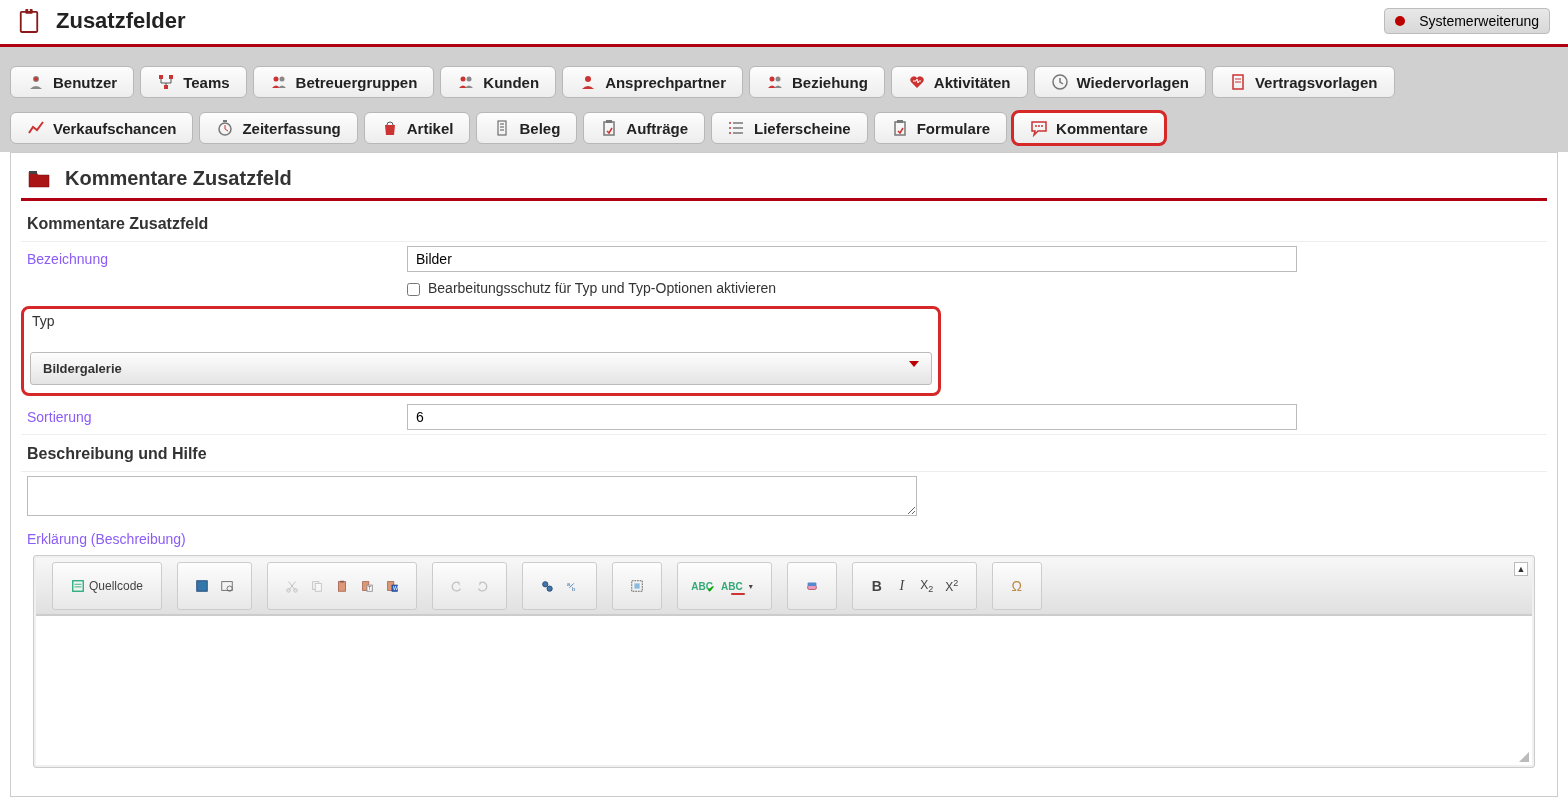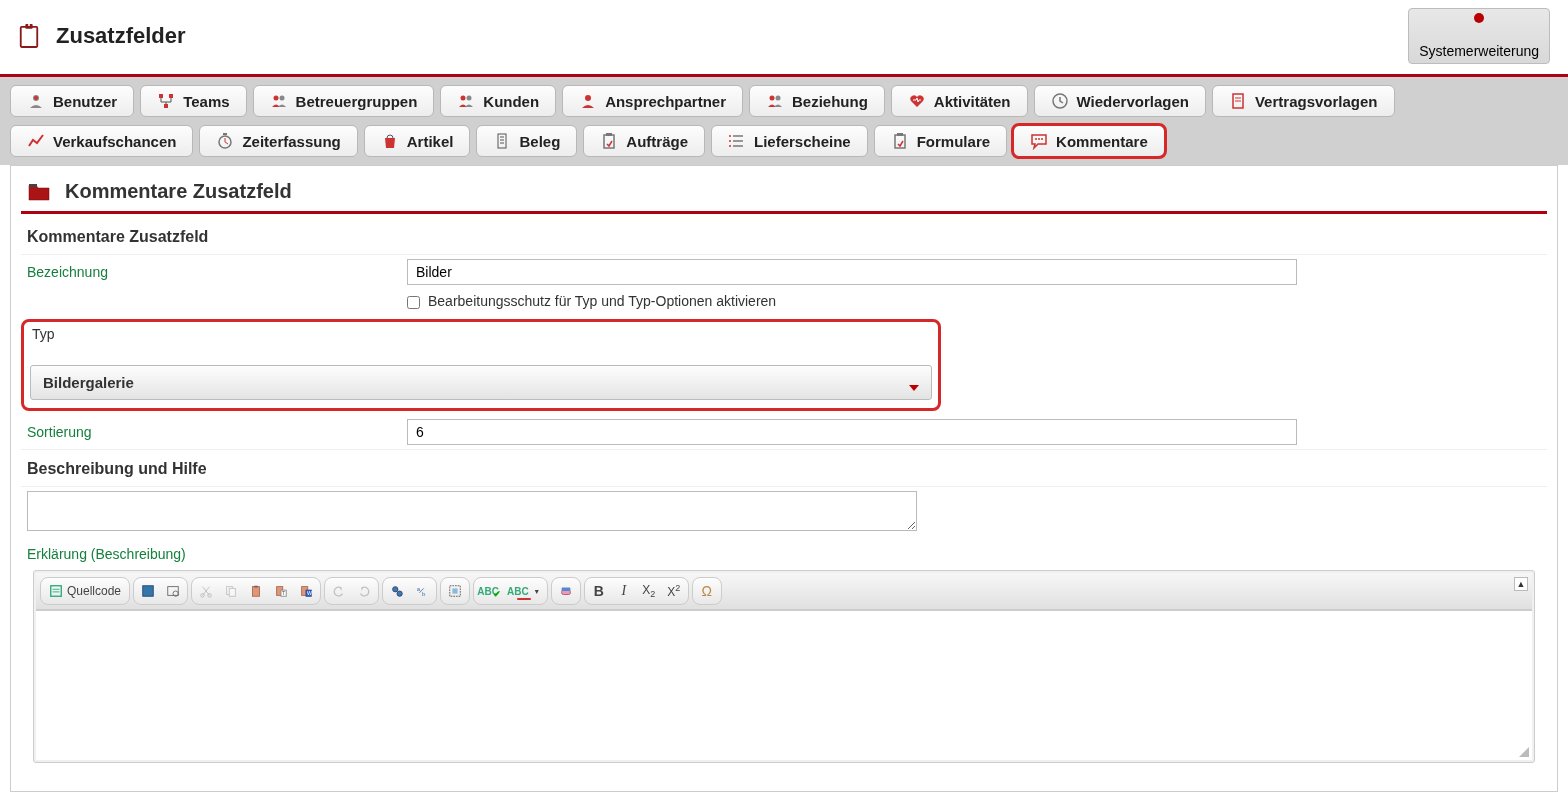--- a/index.html
+++ b/index.html
@@ -4,55 +4,55 @@
 <style>
 * { box-sizing: border-box; margin: 0; padding: 0; }
 body { font-family: Arial, sans-serif; font-size: 14px; background: #fff; color: #333; }
 
 .page-header { display: flex; align-items: center; justify-content: space-between; padding: 8px 18px 10px 18px; }
 .page-header-left { display: flex; align-items: flex-start; gap: 16px; }
 .page-header h1 { font-size: 22px; font-weight: bold; color: #222; }
 .clipboard-icon { width: 22px; height: 26px; position: relative; }
 .clipboard-icon svg { width: 100%; height: 100%; }
 
-.sys-btn { background: linear-gradient(#e8e8e8,#d8d8d8); border: 1px solid #bcbcbc; border-radius: 4px; padding: 4px 10px; font-size: 14px; display: inline-flex; align-items: center; gap: 20px; cursor: pointer; flex-direction: column; }
+.sys-btn { background: linear-gradient(#e8e8e8,#d8d8d8); border: 1px solid #bcbcbc; border-radius: 4px; padding: 4px 10px; font-size: 14px; display: inline-flex; align-items: center; gap: 14px; cursor: pointer; }
 .sys-btn .dot { width: 10px; height: 10px; background: #b00; border-radius: 50%; }
 
 .hr-red { height: 3px; background: #b00012; }
 
-.tab-strip { background: #d0d0d0; padding: 8px 10px 0 10px; display: flex; flex-wrap: wrap; align-items: flex-start; }
+.tab-strip { background: #d0d0d0; padding: 19px 10px 0 10px; display: flex; flex-wrap: wrap; align-items: flex-start; gap: 6px; }
 .tab-strip .tab-row { display: flex; flex-wrap: wrap; gap: 6px; margin-bottom: 8px; }
 .tab { background: linear-gradient(#fdfdfd,#ededed); border: 1px solid #b8b8b8; border-radius: 6px; padding: 6px 16px; font-size: 15px; font-weight: bold; color: #222; display: inline-flex; align-items: center; gap: 8px; cursor: pointer; }
 .tab .ticon { width: 18px; height: 18px; display: inline-flex; align-items: center; justify-content: center; }
 .tab .ticon svg { width: 100%; height: 100%; }
 .tab.highlight { outline: 3px solid #d62828; outline-offset: -1px; }
 
 .content { padding: 6px 10px 20px 10px; border: 1px solid #ccc; margin: 0 10px; }
 .section-title { display: flex; align-items: center; gap: 14px; padding: 8px 6px 8px 6px; border-bottom: 3px solid #b00012; margin-bottom: 4px; }
 .section-title h2 { font-size: 20px; font-weight: bold; }
 .folder-icon { width: 24px; height: 20px; }
 
 .subh { font-size: 16px; font-weight: bold; padding: 10px 6px 8px 6px; }
 
 .form-row { display: flex; align-items: center; padding: 4px 6px; border-top: 1px solid #eee; min-height: 30px; }
 .form-row.noborder { border-top: none; }
-.form-label { width: 380px; font-size: 14px; color: #15803d; padding: 4px 0;}
+.form-label { width: 380px; font-size: 14px; color: #8b5cf6; padding: 4px 0;}
 .form-field { flex: 1; }
 .form-field input[type=text] { width: 890px; max-width: 100%; padding: 4px 8px; border: 1px solid #bbb; font-size: 14px; height: 26px; }
 .form-field textarea { width: 890px; max-width: 100%; padding: 4px 6px; border: 1px solid #bbb; font-size: 14px; height: 40px; resize: both; }
 .chk-row { margin-left: 380px; padding: 4px 6px; display: flex; align-items: flex-end; gap: 8px; font-size: 14px;}
 
 .typ-block { border: 3px solid #d62828; border-radius: 8px; padding: 4px 6px 8px 6px; margin: 2px 0 0 0; width: 920px; position: relative; }
 .typ-label { font-size: 14px; margin: 0 0 2px 2px; }
-.typ-select { width: 100%; background: linear-gradient(#fdfdfd,#e4e4e4); border: 1px solid #bbb; border-radius: 3px; padding: 8px 12px; font-size: 15px; font-weight: bold; display: flex; align-items: flex-end; justify-content: space-between; cursor: pointer; margin-top: 23px; }
+.typ-select { width: 100%; background: linear-gradient(#fdfdfd,#e4e4e4); border: 1px solid #bbb; border-radius: 3px; padding: 8px 12px; font-size: 13px; font-weight: bold; display: flex; align-items: flex-start; justify-content: space-between; cursor: pointer; margin-top: 23px; }
 .typ-select .caret { width: 0; height: 0; border-left: 5px solid transparent; border-right: 5px solid transparent; border-top: 6px solid #b00; }
 
 .editor-wrap { margin: 4px 6px; border: 1px solid #ccc; border-radius: 3px; background: #f0f0f0; padding: 2px 2px 2px 2px; position: relative; }
 .editor-toolbar { display: flex; flex-wrap: wrap; align-items: center; gap: 3px; padding: 4px 4px; background: linear-gradient(#f7f7f7,#e0e0e0); border-bottom: 1px solid #ccc; }
-.tb-group { display: flex; gap: 1px; background: linear-gradient(#fdfdfd,#e8e8e8); border: 1px solid #ccc; border-radius: 8px; padding: 2px; }
+.tb-group { display: flex; gap: 1px; background: linear-gradient(#fdfdfd,#e8e8e8); border: 1px solid #ccc; border-radius: 3px; padding: 12px; margin-left: 12px; }
 .tb-btn { width: 24px; height: 22px; display: inline-flex; align-items: center; justify-content: center; font-size: 13px; cursor: pointer; color: #444; }
 .tb-btn.wide { width: auto; padding: 0 6px; gap: 4px; font-size: 12px;}
 .tb-btn.disabled { opacity: 0.45; }
 .tb-btn svg { width: 14px; height: 14px; }
 .editor-canvas { background: #fff; height: 150px; border-top: 1px solid #ccc; position: relative; }
 .editor-resize { position: absolute; right: 2px; bottom: 2px; width: 14px; height: 14px; cursor: se-resize; color:#999;}
 .editor-resize::after{content:'';position:absolute;right:1px;bottom:1px;width:0;height:0;border-right:10px solid #bbb;border-top:10px solid transparent;}
 .collapse-btn { position: absolute; right: 6px; top: 6px; width: 14px; height: 14px; background:#fff;border:1px solid #bbb;display:flex;align-items:center;justify-content:center;font-size:9px;cursor:pointer;}
 
 .abc-wrap{position:relative;display:inline-block;}

